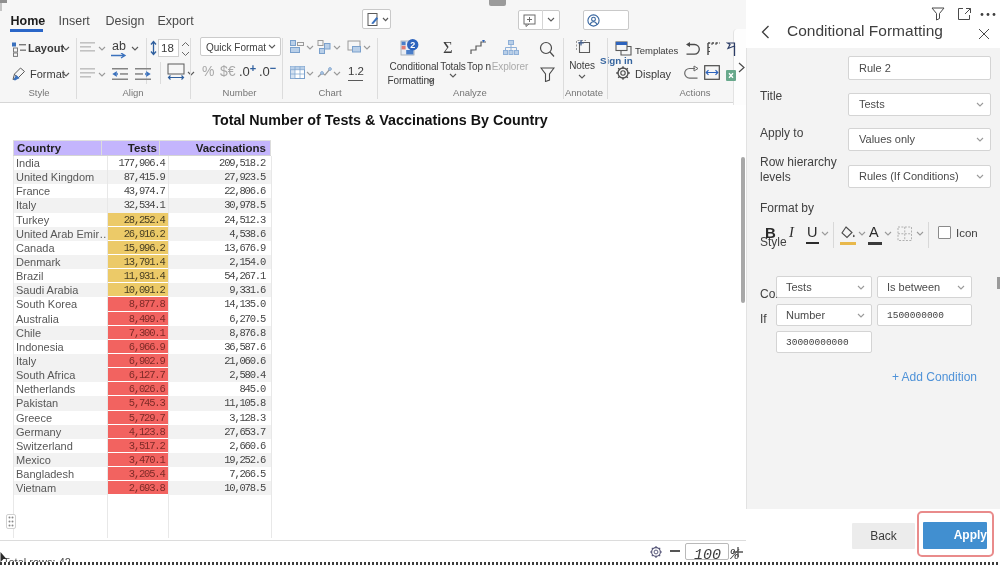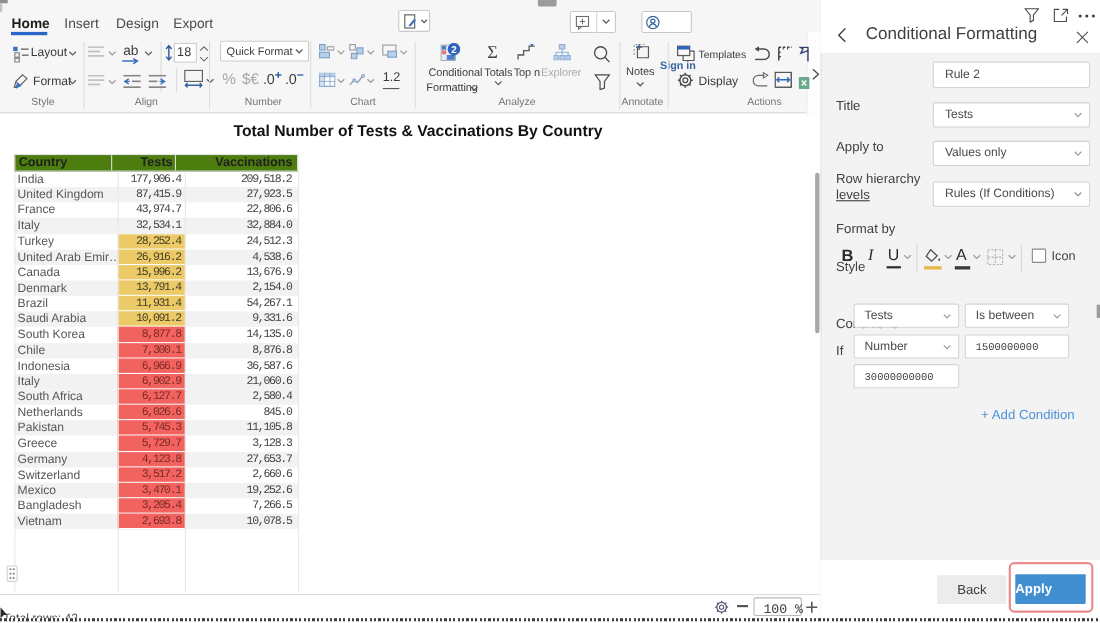--- a/index.html
+++ b/index.html
@@ -16,21 +16,21 @@
 #handle { left:489px; top:0; width:17px; height:6px; background:#9b9b9b; border-radius:0 0 2px 2px; }
 #corner { left:0; top:0; width:7px; height:3px; background:#8f8f8f; }
 #corner2 { left:0; top:3px; width:2px; height:8px; background:#c4c4c4; }
 .glabel { font-size:9.5px; color:#757575; text-align:center; top:87px; }
 .sep { top:38px; width:1px; height:61px; background:#dcdcdc; }
 .rtext { font-size:11px; color:#3a3a3a; }
 .stext { font-size:10px; letter-spacing:-0.1px; color:#3d3d3d; text-align:center; }
 
 #title { left:0; top:112px; width:760px; text-align:center; font-size:14.3px; font-weight:700; color:#121212; }
 #tbl { left:12.5px; top:139.5px; width:258.5px; }
-.thead { display:flex; height:16.5px; border-top:1px solid #e0e0e0; border-bottom:1px solid #d4d4d4; background:#4d7c0f; }
+.thead { display:flex; height:16.5px; border-top:1px solid #e0e0e0; border-bottom:1px solid #d4d4d4; background:#c4b5fd; }
 .th { font-size:11.5px; font-weight:700; color:#1f1f1f; line-height:15.5px; border-left:1px solid #dcdcdc; }
 .th:last-child { border-right:1px solid #dcdcdc; }
 .trow { display:flex; height:14.15px; }
 .trow.stripe { background:#f2f2f2; }
 .tc { line-height:14.15px; white-space:nowrap; overflow:hidden; }
 .c1 { width:94px; font-size:11px; color:#575757; padding-left:3.5px; }
 .c2 { width:61.5px; text-align:right; padding-right:3.5px; }
 .c3 { width:103px; text-align:right; padding-right:6px; }
 .num { font-family:"Liberation Mono",monospace; font-size:10.5px; letter-spacing:-1.2px; color:#454545; }
 .fy { background:#ecca68; border-bottom:1px solid #fff; color:#473e23; }
@@ -48,21 +48,21 @@
 #pfoot { left:746px; top:509px; width:254px; height:57px; background:#fff; }
 .plabel { left:760px; font-size:12px; color:#414141;margin-top:32px; }
 .pctl { left:848px; width:143px; background:#fff; border:1px solid #d4d4d4; border-radius:2px; font-size:11px; color:#4a4a4a; }
 .pctl .t { position:absolute; left:10px; top:0; line-height:21px; }
 .pctl .ch { position:absolute; right:6px; top:8px; }
 .cctl { background:#fff; border:1px solid #d4d4d4; border-radius:2px; font-size:11px; color:#4a4a4a; height:22px; }
 .cctl .t { position:absolute; left:9px; top:0; line-height:20px; }
 .cctl .ch { position:absolute; right:6px; top:8px; }
 .mono9 { font-family:"Liberation Mono",monospace; font-size:9.5px; letter-spacing:0; color:#3f3f3f; }
 #back { left:852px; top:523px; width:63px; height:26px; background:#ececec; font-size:12px; color:#3b3b3b; text-align:center; line-height:26px; border-radius:1px; }
-#apply { left:923px; top:522px; width:64px; height:27px; background:#418fd0; font-size:12px; font-weight:700; color:#fff; text-align:left; line-height:27px; border-radius:1px; }
+#apply { left:923px; top:522px; width:64px; height:27px; background:#418fd0; font-size:12px; font-weight:700; color:#fff; text-align:right; line-height:27px; border-radius:1px; }
 #ring { left:917px; top:511px; width:77px; height:46px; border:2px solid #e98b8b; border-radius:5px; }
 .vline { width:1px; background:#d8d8d8; }
 </style></head>
 <body>
 <div id="chrome" class="ab"></div>
 <div id="corner" class="ab"></div>
 <div id="corner2" class="ab"></div>
 <div class="ab tab on" style="left:10.5px">Home</div>
 <div id="tabline" class="ab"></div>
 <div class="ab tab" style="left:58.5px">Insert</div>
@@ -97,21 +97,21 @@
 </svg>
 <div class="ab" style="left:600px; top:15px; font-size:9.8px; color:#35649e; font-weight:700;margin-top:40px;">Sign in</div>
 
 <svg class="ab" width="16" height="16" viewBox="0 0 16 16" style="left:11px; top:41px;">
  <rect x="1" y="1.5" width="4" height="4" fill="#3a71bd"></rect>
  <rect x="8" y="3" width="7" height="1.4" fill="#7a7a7a"></rect>
  <rect x="2.5" y="7" width="4" height="4" fill="none" stroke="#7a7a7a"></rect>
  <rect x="9" y="8.5" width="6" height="1.4" fill="#7a7a7a"></rect>
  <rect x="2.5" y="12" width="4" height="3.4" fill="none" stroke="#7a7a7a"></rect>
 </svg>
-<div class="ab rtext" style="left:28px; top:42px;">Layout</div>
+<div class="ab rtext" style="left:28px; top:42px;font-weight:bold;">Layout</div>
 <div class="ab" style="left:61.5px; top:46px;">
     <svg width="8" height="5" viewBox="0 0 8 5">
       <path d="M1 1l3 3 3-3" fill="none" stroke="#5a5a5a" stroke-width="1.1"></path>
     </svg>
   </div>
 <svg class="ab" width="17" height="17" viewBox="0 0 17 17" style="left:10px; top:66px;">
  <path d="M10.5 2l4 3.5-6 6-5.5 2 1.5-5.5z" fill="none" stroke="#5a5a5a"></path>
  <path d="M4.5 8.5l4 3.5" stroke="#5a5a5a" fill="none"></path>
  <path d="M3.5 13.8l2.5-4.8 3.6 3-4.6 2.4z" fill="#3a71bd"></path>
 </svg>
@@ -378,21 +378,21 @@
       <div class="tc c3 num">27,923.5</div>
     </div>
 <div class="trow ">
       <div class="tc c1">France</div>
       <div class="tc c2 num ">43,974.7</div>
       <div class="tc c3 num">22,806.6</div>
     </div>
 <div class="trow stripe">
       <div class="tc c1">Italy</div>
       <div class="tc c2 num ">32,534.1</div>
-      <div class="tc c3 num">32,884.0</div>
+      <div class="tc c3 num">30,978.5</div>
     </div>
 <div class="trow ">
       <div class="tc c1">Turkey</div>
       <div class="tc c2 num fy">28,252.4</div>
       <div class="tc c3 num">24,512.3</div>
     </div>
 <div class="trow stripe">
       <div class="tc c1">United Arab Emir…</div>
       <div class="tc c2 num fy">26,916.2</div>
       <div class="tc c3 num">4,538.6</div>
@@ -414,20 +414,25 @@
     </div>
 <div class="trow stripe">
       <div class="tc c1">Saudi Arabia</div>
       <div class="tc c2 num fy">10,091.2</div>
       <div class="tc c3 num">9,331.6</div>
     </div>
 <div class="trow ">
       <div class="tc c1">South Korea</div>
       <div class="tc c2 num fr">8,877.8</div>
       <div class="tc c3 num">14,135.0</div>
+    </div>
+<div class="trow ">
+      <div class="tc c1">Australia</div>
+      <div class="tc c2 num fr">8,499.4</div>
+      <div class="tc c3 num">6,270.5</div>
     </div>
 <div class="trow stripe">
       <div class="tc c1">Chile</div>
       <div class="tc c2 num fr">7,300.1</div>
       <div class="tc c3 num">8,876.8</div>
     </div>
 <div class="trow ">
       <div class="tc c1">Indonesia</div>
       <div class="tc c2 num fr">6,966.9</div>
       <div class="tc c3 num">36,587.6</div>
@@ -503,21 +508,21 @@
 
 <div id="sbar" class="ab"></div>
 <div class="ab" style="left:3px; top:543.5px; font-size:11px; color:#4f4f4f;margin-top:12px;">Total rows: 42</div>
 <svg class="ab" width="14" height="14" viewBox="0 0 16 16" style="left:649px; top:545px;">
  <circle cx="8" cy="8" r="2.2" fill="none" stroke="#565678" stroke-width="1.1"></circle>
  <path d="M8 1.2v2.2M8 12.6v2.2M1.2 8h2.2M12.6 8h2.2M3.2 3.2l1.6 1.6M11.2 11.2l1.6 1.6M12.8 3.2l-1.6 1.6M4.8 11.2l-1.6 1.6" stroke="#565678" stroke-width="1.3"></path>
  <circle cx="8" cy="8" r="5" fill="none" stroke="#565678" stroke-width="1.3"></circle>
 </svg>
 <div class="ab" style="left:670px; top:550px; width:10px; height:1.6px; background:#555;"></div>
 <div class="ab" style="left:685px; top:543px; width:44px; height:17px; background:#fff; border:1px solid #b9b9b9; border-radius:2px;"></div>
-<div class="ab" style="left:694px; top:546.5px; font-family:'Liberation Mono',monospace; font-size:12px; color:#3f3f3f;">100 %</div>
+<div class="ab" style="left:694px; top:546.5px; font-family:'Liberation Mono',monospace; font-size:15px; color:#3f3f3f;font-style:italic;">100 %</div>
 <svg class="ab" width="12" height="12" viewBox="0 0 12 12" style="left:732px; top:546px;">
  <path d="M6 1v10M1 6h10" stroke="#555" stroke-width="1.4"></path>
 </svg>
 
 <div class="ab" style="left:740.5px; top:157px; width:4px; height:146px; background:#a8a8a8; border-radius:2px;"></div>
 
 <div id="panel" class="ab"></div>
 <div id="phead" class="ab"></div>
 <svg class="ab" width="14" height="14" viewBox="0 0 14 14" style="left:931px; top:7px;">
  <path d="M1 1h12L8.5 6.5v5l-3 1.5v-6.5z" fill="none" stroke="#4a4a4a" stroke-width="1"></path>
@@ -548,21 +553,21 @@
 <div class="ab plabel" style="top:94px;">Apply to</div>
 <div class="ab pctl" style="top:93px; height:23px;">
     <span class="t">Tests</span>
     <span class="ch">
       <svg width="8" height="5" viewBox="0 0 8 5">
         <path d="M1 1l3 3 3-3" fill="none" stroke="#9a9a9a" stroke-width="1.1"></path>
       </svg>
     </span>
   </div>
 <div class="ab plabel" style="top:123px;">Row hierarchy</div>
-<div class="ab plabel" style="top:138px;text-decoration:underline;">levels</div>
+<div class="ab plabel" style="top:138px;">levels</div>
 <div class="ab pctl" style="top:128px; height:23px;">
     <span class="t">Values only</span>
     <span class="ch">
       <svg width="8" height="5" viewBox="0 0 8 5">
         <path d="M1 1l3 3 3-3" fill="none" stroke="#9a9a9a" stroke-width="1.1"></path>
       </svg>
     </span>
   </div>
 <div class="ab plabel" style="top:169px;">Format by</div>
 <div class="ab pctl" style="top:165px; height:23px;">

